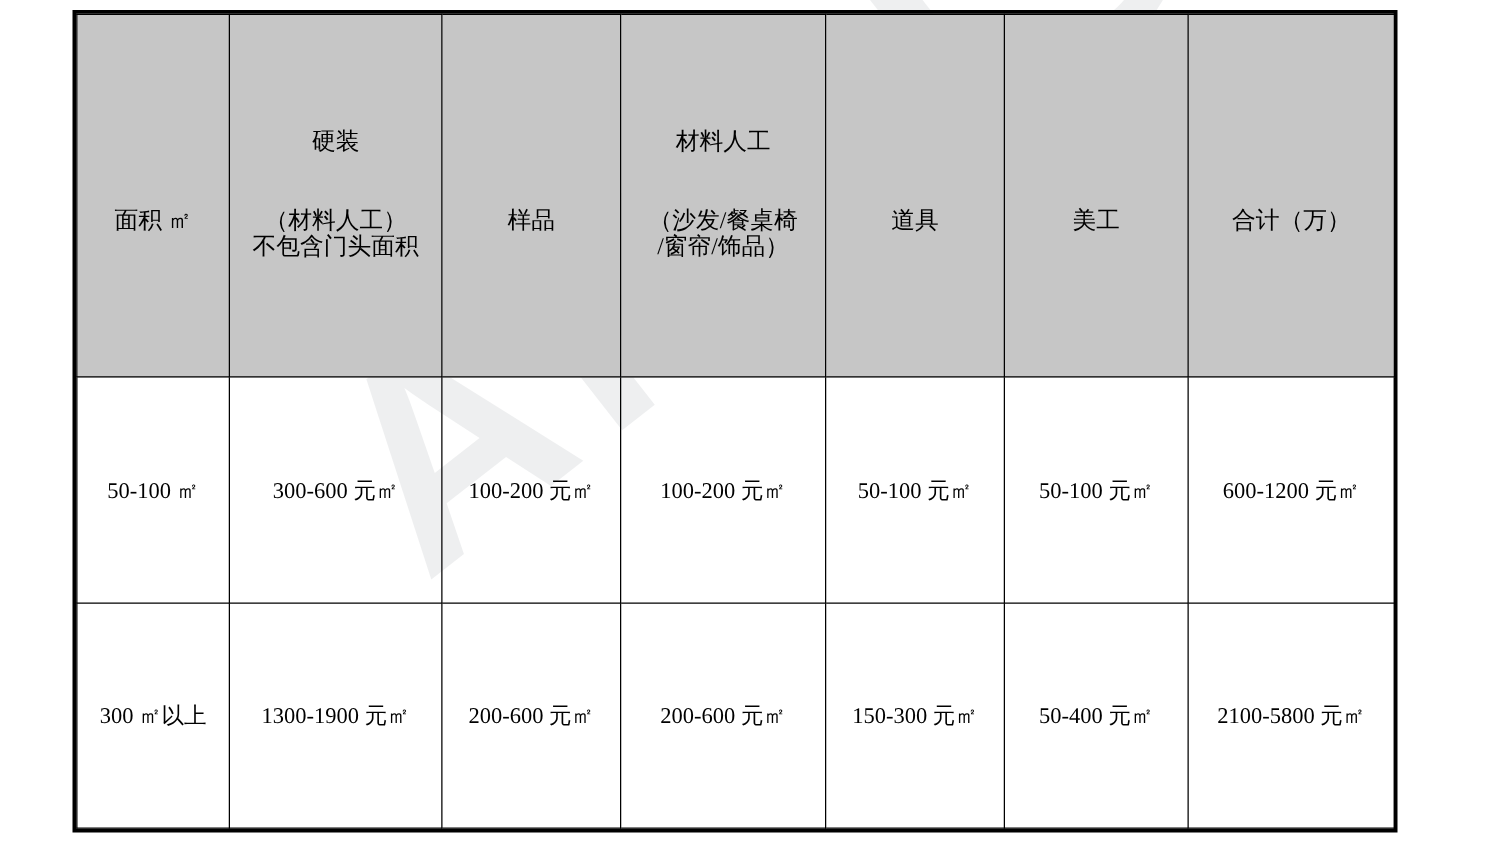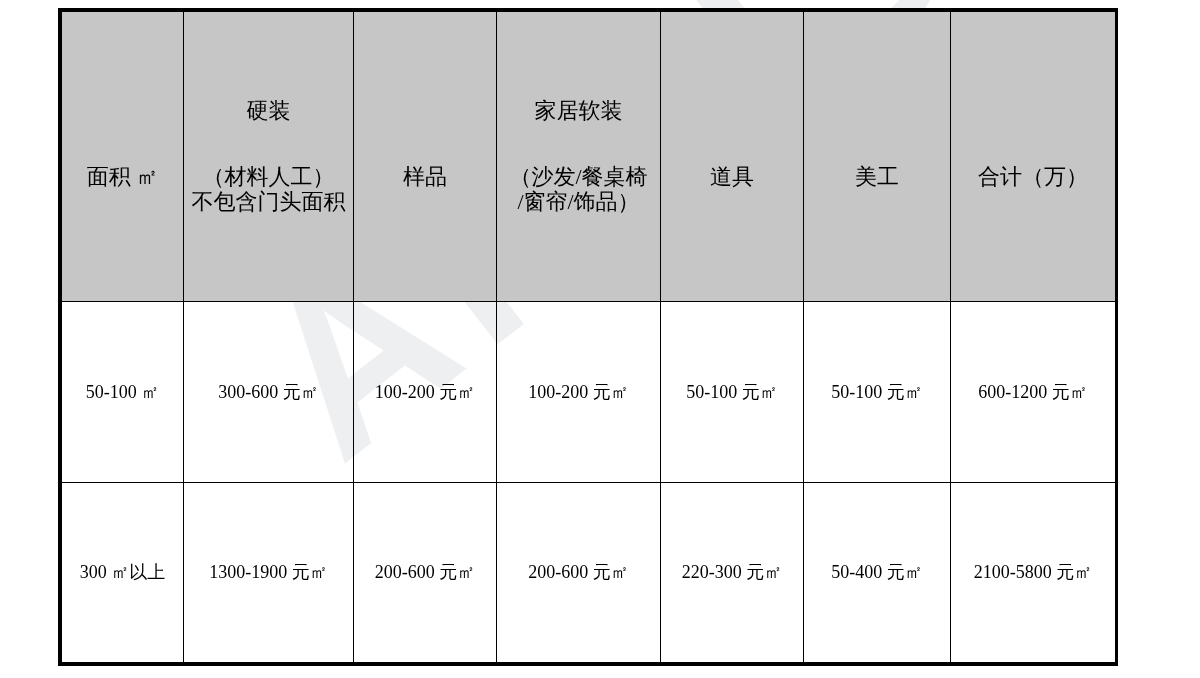--- a/index.html
+++ b/index.html
@@ -74,21 +74,21 @@
     text-align: center;
     vertical-align: middle;
     font-weight: normal;
     padding: 2px 4px;
     box-sizing: border-box;
   }
 
   table.price-table thead th {
     background: #c6c6c6;
     height: 290px;
-    font-size: 22px;
+    font-size: 19px;
     line-height: 1.1;
   }
 
   table.price-table tbody td {
     background: transparent;
     height: 92px;
     font-size: 18px;
   }
 
   .hdr-lines {
@@ -150,21 +150,21 @@
           </th>
           <th>
             <div class="hdr-lines">
               <span class="hdr-line spacer-top"></span>
               <span class="hdr-line">样品</span>
               <span class="hdr-line spacer-bottom"></span>
             </div>
           </th>
           <th>
             <div class="hdr-lines">
-              <span class="hdr-line spacer-top">家居软装</span>
+              <span class="hdr-line spacer-top">材料人工</span>
               <span class="hdr-line">（沙发/餐桌椅</span>
               <span class="hdr-line spacer-bottom">/窗帘/饰品）</span>
             </div>
           </th>
           <th>
             <div class="hdr-lines">
               <span class="hdr-line spacer-top"></span>
               <span class="hdr-line">道具</span>
               <span class="hdr-line spacer-bottom"></span>
             </div>
@@ -193,20 +193,20 @@
           <td>100-200 元㎡</td>
           <td>50-100 元㎡</td>
           <td>50-100 元㎡</td>
           <td>600-1200 元㎡</td>
         </tr>
         <tr>
           <td>300 ㎡以上</td>
           <td>1300-1900 元㎡</td>
           <td>200-600 元㎡</td>
           <td>200-600 元㎡</td>
-          <td>220-300 元㎡</td>
+          <td>150-300 元㎡</td>
           <td>50-400 元㎡</td>
           <td>2100-5800 元㎡</td>
         </tr>
       </tbody>
     </table>
   </div>
 </div>
 
 </body></html>

